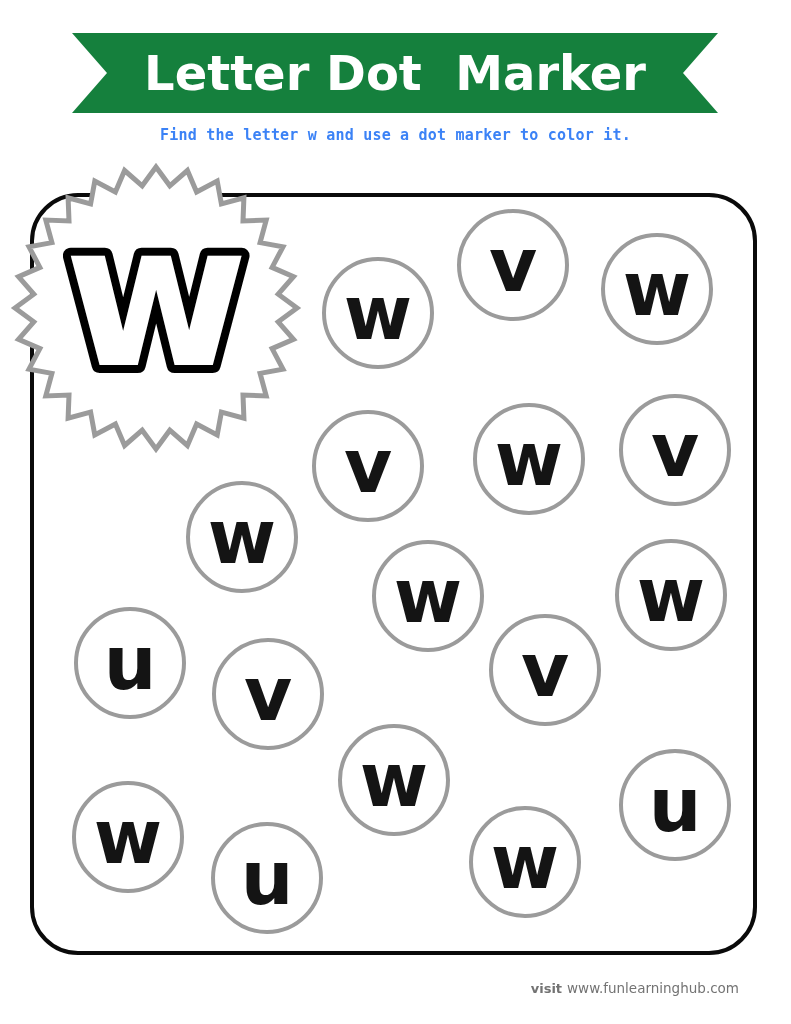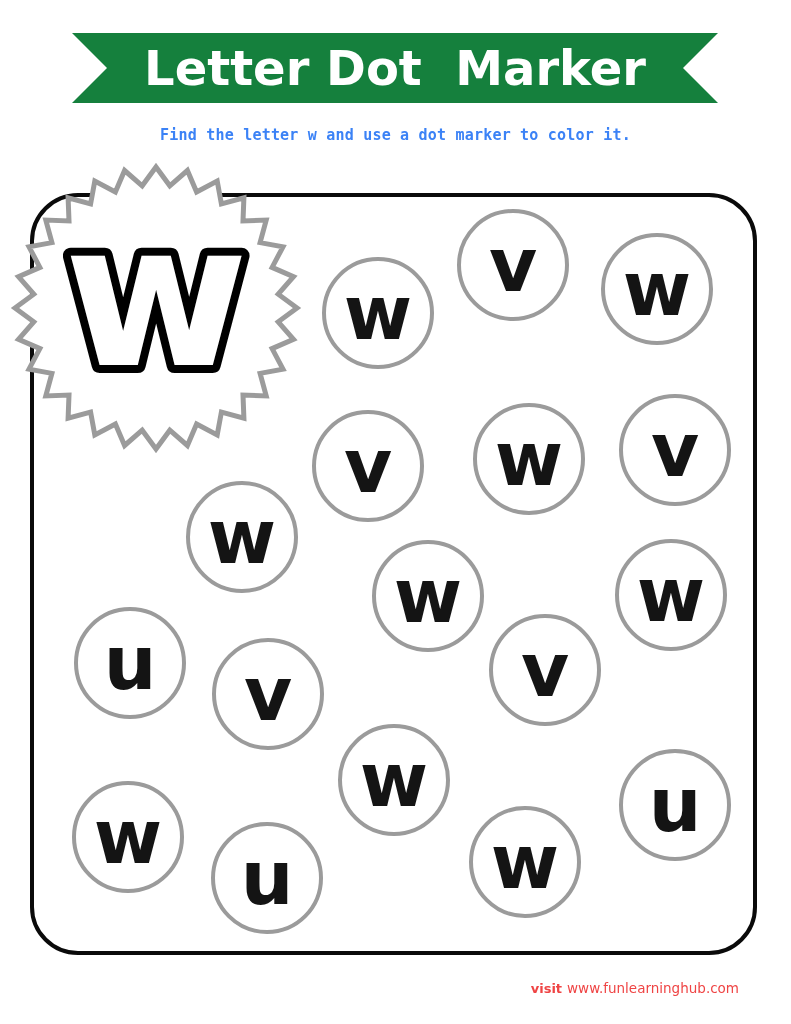--- a/index.html
+++ b/index.html
@@ -2,21 +2,21 @@
 <html style="--banner_green: #15803d; --title_white: #ffffff; --frame_black: #0a0a0a; --circle_stroke: #9b9b9b; --badge_stroke: #9b9b9b; --letter_black: #141414;"><head>
 <meta charset="utf-8">
 <style>
   html,body { margin:0; padding:0; background:#ffffff; }
   .page {
     position:relative; width:791px; height:1024px; margin:0 auto;
     background:#ffffff; overflow:hidden;
     font-family:"DejaVu Sans", sans-serif;
   }
   .banner {
-    position:absolute; left:72px; top:33px; width:646px; height:70px;
+    position:absolute; left:72px; top:33px; width:646px; height:80px;
     background:var(--banner_green);
     clip-path:polygon(0 0, 100% 0, calc(100% - 35px) 50%, 100% 100%, 0 100%, 35px 50%);
     display:flex; align-items:center; justify-content:center;
   }
   .banner h1 {
     margin:0; color:var(--title_white); font-size:48px; font-weight:bold;
     white-space:pre; letter-spacing:0px;
     font-family:"DejaVu Sans", sans-serif;
   }
   .instruction {
@@ -34,21 +34,21 @@
   .circle {
     position:absolute; width:112px; height:112px; box-sizing:border-box;
     background:#ffffff; border:4px solid var(--circle_stroke); border-radius:50%;
     display:flex; align-items:center; justify-content:center;
   }
   .circle span {
     font-family:"DejaVu Sans", sans-serif;
     font-size:74px; font-weight:bold; line-height:1; color:var(--letter_black);
   }
   .footer {
-    position:absolute; right:52px; top:980px; font-size:13.5px; color:#ef4444;
+    position:absolute; right:52px; top:980px; font-size:13.5px; color:#737373;
     font-family:"DejaVu Sans", sans-serif;
   }
   .footer .visit { font-weight:bold; margin-right:5px; font-size:13px; }
 </style>
 </head>
 <body>
 
 <div class="page">
 
   <div class="banner">

